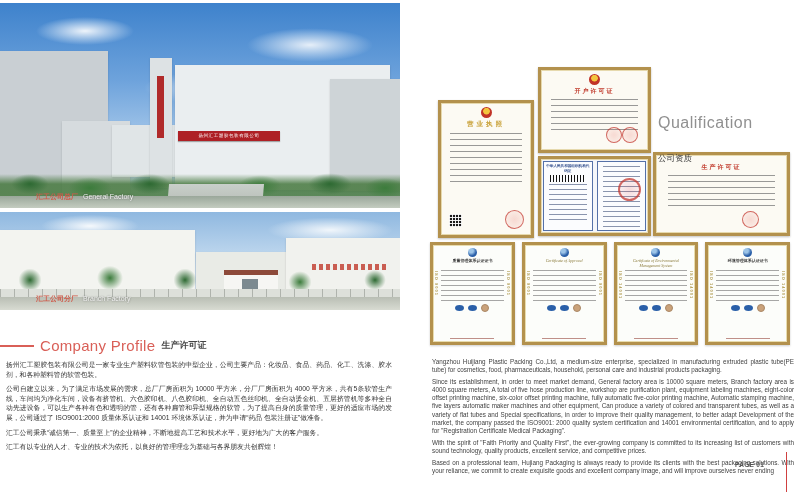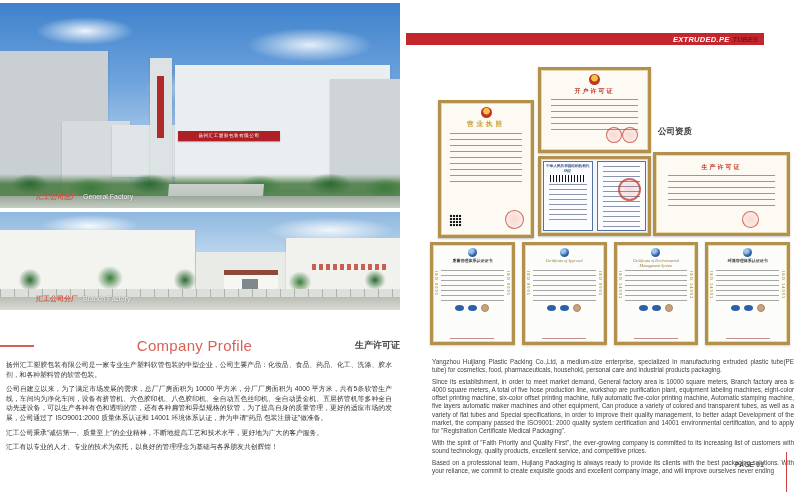--- a/index.html
+++ b/index.html
@@ -108,21 +108,21 @@
     repeating-linear-gradient(90deg,#111 0 1px,transparent 1px 3px);}
   .bp-lines{height:38px;margin:2px 3px;background-image:
     repeating-linear-gradient(180deg,rgba(90,105,140,.7) 0 1px,transparent 1px 5px);}
   #cert-c .seal{width:19px;height:19px;right:4px;top:16px;border-width:2px;}
   #cert-d{left:653px;top:152px;width:137px;height:84px;}
   #cert-d .lines{height:34px;margin:3px 12px 0;}
   #cert-d .seal{right:28px;bottom:5px;width:15px;height:15px;}
 
   .qual{position:absolute;left:658px;top:114px;}
   .qual-en{font-size:16px;color:#909090;letter-spacing:.5px;}
-  .qual-zh{font-size:8.5px;color:#3a3a3a;font-weight:bold;margin-top:12px;}
+  .qual-zh{font-size:8.5px;color:#3a3a3a;font-weight:normal;margin-top:21px;}
 
   .iso-row{position:absolute;left:430px;top:242px;width:360px;height:103px;display:flex;gap:7px;}
   .iso{flex:1;position:relative;background:#fcfdfa;border:3px solid #b3914d;box-sizing:border-box;
     box-shadow:inset 0 0 0 1px #e8dcae,0 1px 2px rgba(0,0,0,.2);}
   .globe{width:9px;height:9px;border-radius:50%;margin:3px auto 1px;background:
     radial-gradient(circle at 35% 30%,#9cc4e8 0 25%,#2a5fa8 60% 100%);}
   .iso-title{font-size:4px;line-height:5px;text-align:center;padding:0 6px;height:10px;
     overflow:hidden;color:#3a3a3a;font-weight:bold;}
   .iso-title.en{font-family:"Liberation Serif",serif;font-style:italic;color:#8a7a3a;font-weight:normal;}
   .iso-lines{height:32px;margin:2px 8px;background-image:
@@ -130,21 +130,21 @@
   .vert{position:absolute;top:26px;font-size:4px;color:#b09a4f;writing-mode:vertical-rl;
     letter-spacing:1px;font-weight:bold;}
   .vl{left:1px;} .vr{right:1px;}
   .badges{display:flex;justify-content:center;align-items:center;gap:4px;}
   .badge-b{width:9px;height:6px;border-radius:50%;background:#2a5fa8;}
   .badge-t{width:8px;height:8px;border-radius:50%;background:#caa27a;border:1px solid #aa8866;box-sizing:border-box;}
   .foot-bar{position:absolute;bottom:3px;left:22%;right:22%;height:1px;background:rgba(150,70,60,.6);}
 
   
   .profile-head{position:absolute;left:0;top:337px;width:400px;display:flex;align-items:center;
-    justify-content:space-between;gap:6px;}
+    justify-content:flex-start;gap:6px;}
   .dash{width:34px;height:2px;background:#d95f57;}
   .profile-en{color:#d95f57;font-size:15px;letter-spacing:.3px;}
   .profile-zh{color:#454545;font-size:9px;font-weight:bold;}
   .zh-text{position:absolute;left:6px;top:360px;width:386px;font-size:6.8px;line-height:9.6px;
     color:#333;text-align:justify;}
   .zh-text p{margin:0 0 5px;}
   .en-text{position:absolute;left:432px;top:358px;width:362px;font-size:6.3px;line-height:8.1px;
     color:#3f3f3f;text-align:justify;}
   .en-text p{margin:0 0 4px;}
 
@@ -186,24 +186,20 @@
     </div>
     <div id="p2-sign"></div>
     <div class="trees2"></div>
     <div class="fence2"></div>
     <div class="ground2"></div>
     <div class="photo-caption">
       <span class="cap-zh">汇工公司分厂</span><span class="cap-en">Branch Factory</span>
     </div>
   </div>
 
-  <div class="banner">
-    <span class="brand">EXTRUDED.PE</span>
-    <span class="suffix">TUBES</span>
-  </div>
 
   <div class="cert" id="cert-a">
     <div class="emblem"></div>
     <div class="cert-title t-gold">营业执照</div>
     <div class="lines"></div>
     <div class="qr"></div>
     <div class="seal"></div>
   </div>
 
   <div class="cert" id="cert-b">
@@ -228,20 +224,21 @@
     </div>
   </div>
 
   <div class="cert" id="cert-d">
     <div class="cert-title t-red" style="margin-top:8px;">生产许可证</div>
     <div class="lines"></div>
     <div class="seal"></div>
   </div>
 
   <div class="qual">
+    <div class="qual-en">Qualification</div>
     <div class="qual-zh">公司资质</div>
   </div>
 
   <div class="iso-row">
     <div class="iso">
       <div class="globe"></div>
       <div class="iso-title">质量管理体系认证证书</div>
       <div class="iso-lines"></div>
       <div class="vert vl">ISO 9001</div>
       <div class="vert vr">ISO 9001</div>

